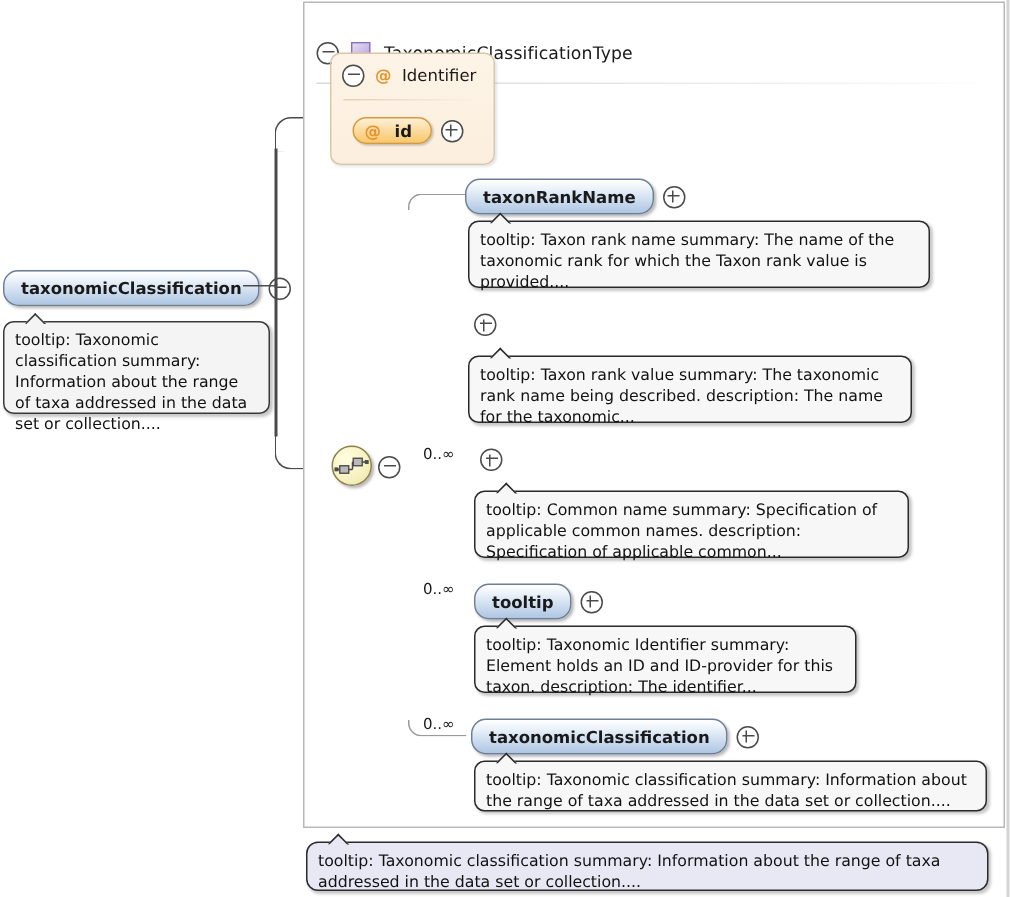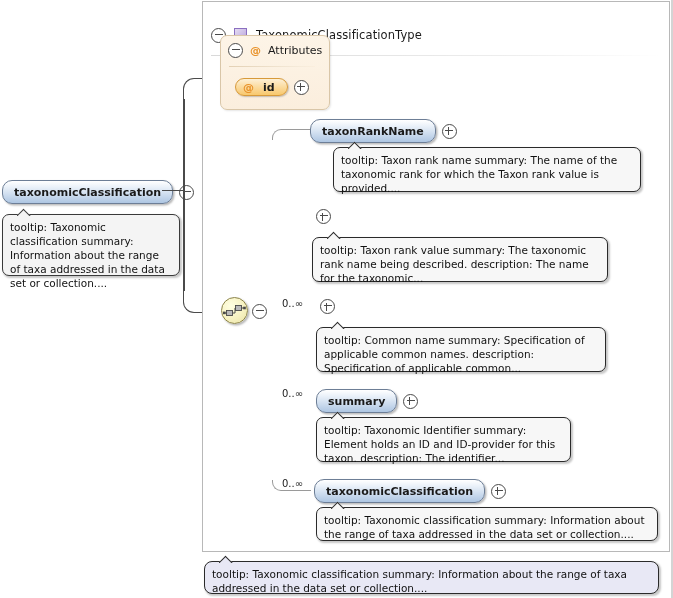--- a/index.html
+++ b/index.html
@@ -314,21 +314,21 @@
     <span class="type-icon"></span>
     <span class="type-title">TaxonomicClassificationType</span>
     <span class="rule"></span>
   </div>
 </div>
 
 <div class="attributes-box">
   <div class="attributes-head">
     <span class="toggle-minus"></span>
     <span class="at-sign">@</span>
-    <span class="attributes-label">Attributes</span>
+    <span class="attributes-label">Identifier</span>
   </div>
   <div class="attr-rule"></div>
   <div class="attr-row">
     <span class="attr-pill">
       <span class="at-sign">@</span>
       <span class="attr-pill-label">id</span>
     </span>
     <span class="toggle-plus"></span>
   </div>
 </div>
@@ -352,21 +352,21 @@
 <div class="tree-v" style="left:272px; top:138px; height:352px;"></div>
 <div class="tree-h" style="left:272px; top:219px; width:38px;"></div>
 <div class="tree-h" style="left:263px; top:310px; width:47px;"></div>
 <div class="tree-h" style="left:272px; top:399px; width:44px;"></div>
 <div class="corner corner-bl" style="left:272px; top:480px; width:38px; height:10px;"></div>
 
 <div class="node" style="left:310px; top:119px;">
   <span class="elem-pill">taxonRankName</span>
   <span class="toggle-plus"></span>
 </div>
-<div class="tooltip" style="left:312px; top:147px; width:308px; height:45px;margin-left:21px;">
+<div class="tooltip" style="left:312px; top:147px; width:308px; height:45px;">
   <span class="tail"></span>
   <span>tooltip: Taxon rank name summary: The name of the taxonomic rank for which the Taxon rank value is provided....</span>
 </div>
 
 <div class="node" style="left:310px; top:209px;">
   <span class="toggle-plus"></span>
 </div>
 <div class="tooltip" style="left:312px; top:237px; width:296px; height:45px;">
   <span class="tail"></span>
   <span>tooltip: Taxon rank value summary: The taxonomic rank name being described. description: The name for the taxonomic...</span>
@@ -376,21 +376,21 @@
 <div class="node" style="left:314px; top:299px;">
   <span class="toggle-plus"></span>
 </div>
 <div class="tooltip" style="left:316px; top:327px; width:290px; height:45px;">
   <span class="tail"></span>
   <span>tooltip: Common name summary: Specification of applicable common names. description: Specification of applicable common...</span>
 </div>
 
 <span class="cardinality" style="left:282px; top:388px;">0..∞</span>
 <div class="node" style="left:316px; top:389px;">
-  <span class="elem-pill">summary</span>
+  <span class="elem-pill">tooltip</span>
   <span class="toggle-plus"></span>
 </div>
 <div class="tooltip" style="left:316px; top:417px; width:255px; height:45px;">
   <span class="tail"></span>
   <span>tooltip: Taxonomic Identifier summary: Element holds an ID and ID-provider for this taxon. description: The identifier...</span>
 </div>
 
 <span class="cardinality" style="left:282px; top:478px;">0..∞</span>
 <div class="node" style="left:314px; top:479px;">
   <span class="elem-pill">taxonomicClassification</span>

